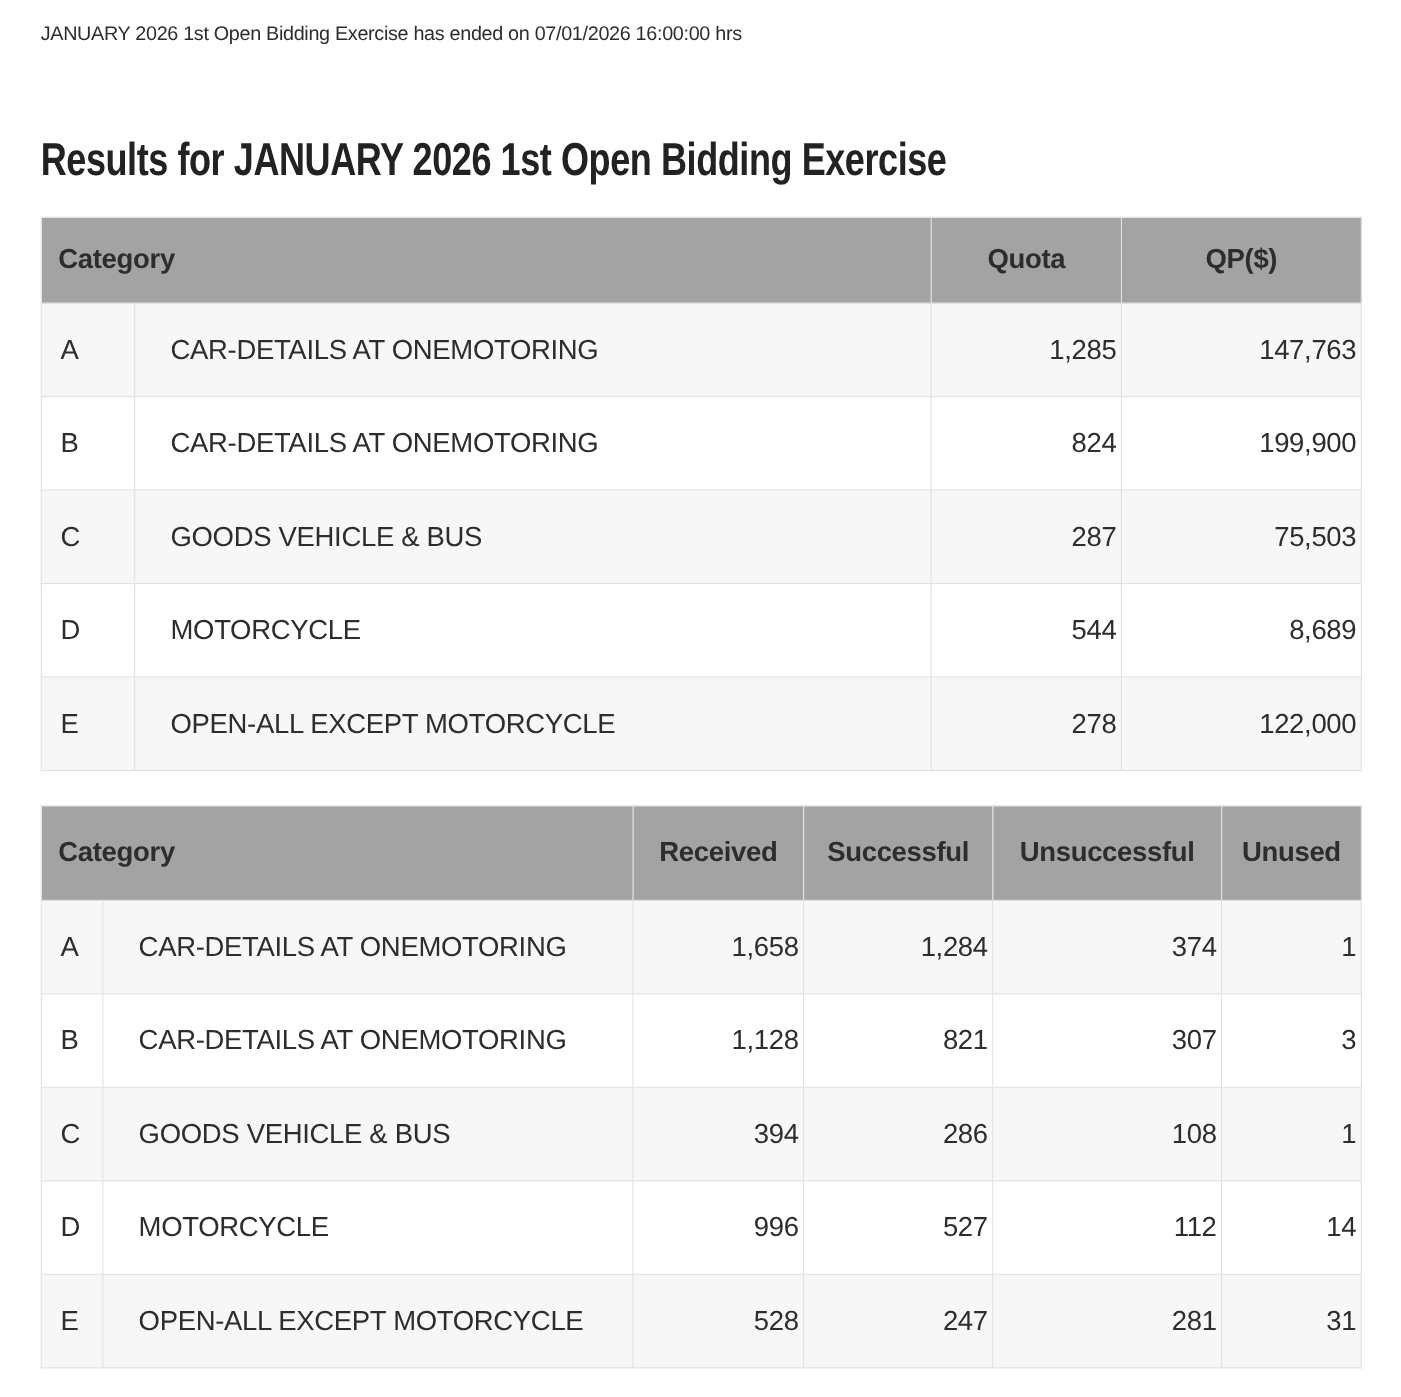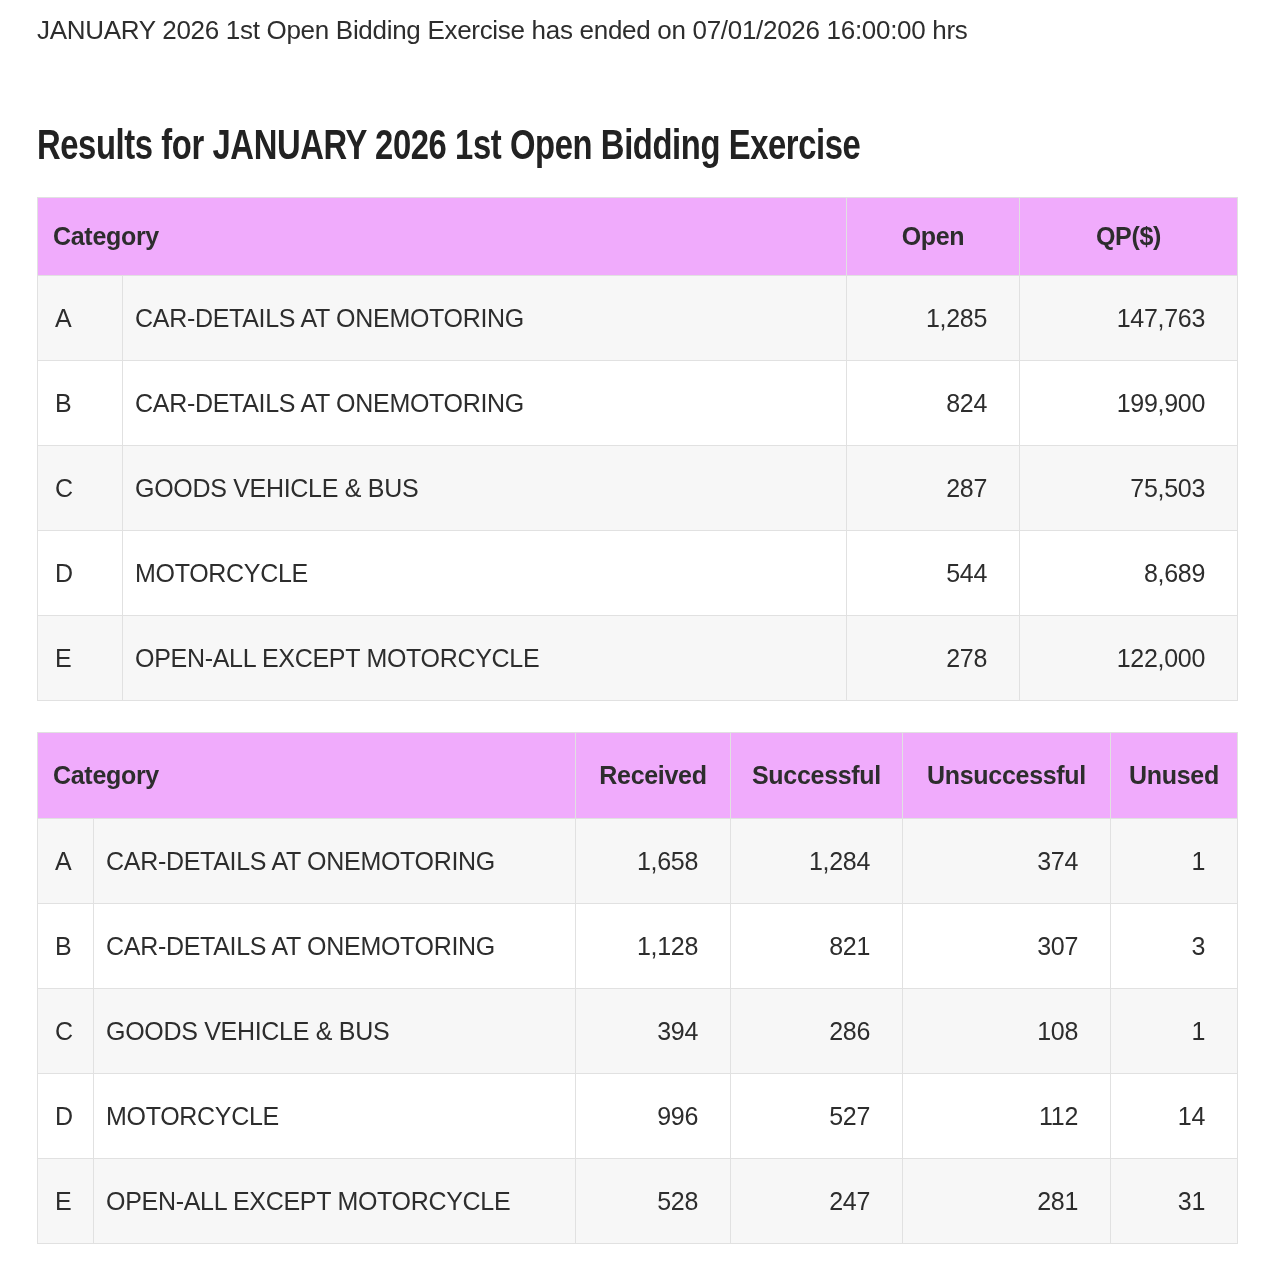--- a/index.html
+++ b/index.html
@@ -7,21 +7,21 @@
     width: 1274px;
     background: #ffffff;
     font-family: "Liberation Sans", sans-serif;
     color: #2d2d2d;
   }
   body { height: 1270px; overflow: hidden; }
   .content { padding: 0 37px; }
 
   .notice {
     margin-top: 12px;
-    font-size: 26px;
+    font-size: 18px;
     line-height: 36px;
     letter-spacing: -0.3px;
     color: #2d2d2d;
   }
 
   .page-title {
     margin-top: 72px;
     font-size: 42px;
     line-height: 50px;
     font-weight: bold;
@@ -40,31 +40,31 @@
     color: #2d2d2d;
   }
   .quota-table { margin-top: 27px; }
   .bids-table  { margin-top: 31px; }
 
   th, td {
     border: 1px solid #e1e1e1;
     vertical-align: middle;
     letter-spacing: -0.3px;
   }
-  th { font-weight: bold; background: #f0abfc; }
+  th { font-weight: bold; background: #a3a3a3; }
   .quota-table th { height: 78px; }
   .bids-table th  { height: 86px; }
   td { height: 85px; font-weight: normal; }
 
   th.h-cat { text-align: left; padding-left: 15px; }
   th.h-num { text-align: center; }
 
   td.code { text-align: left; padding-left: 17px; }
-  td.desc { text-align: left; padding-left: 12px; }
-  td.num  { text-align: right; padding-right: 32px; }
+  td.desc { text-align: left; padding-left: 32px; }
+  td.num  { text-align: right; padding-right: 4px; }
 
   tbody tr:nth-child(odd) td { background: #f7f7f7; }
   tbody tr:nth-child(even) td { background: #ffffff; }
 </style>
 </head>
 <body>
 
 <div class="content">
 
   <p class="notice">JANUARY 2026 1st Open Bidding Exercise has ended on 07/01/2026 16:00:00 hrs</p>
@@ -74,21 +74,21 @@
   <table class="quota-table">
     <colgroup>
       <col style="width:85px">
         <col style="width:724px">
         <col style="width:173px">
         <col style="width:218px">
     </colgroup>
     <thead>
       <tr>
         <th class="h-cat" colspan="2">Category</th>
-        <th class="h-num">Open</th>
+        <th class="h-num">Quota</th>
         <th class="h-num">QP($)</th>
       </tr>
     </thead>
     <tbody>
       <tr>
         <td class="code">A</td>
         <td class="desc">CAR-DETAILS AT ONEMOTORING</td>
         <td class="num">1,285</td>
         <td class="num">147,763</td>
       </tr>

